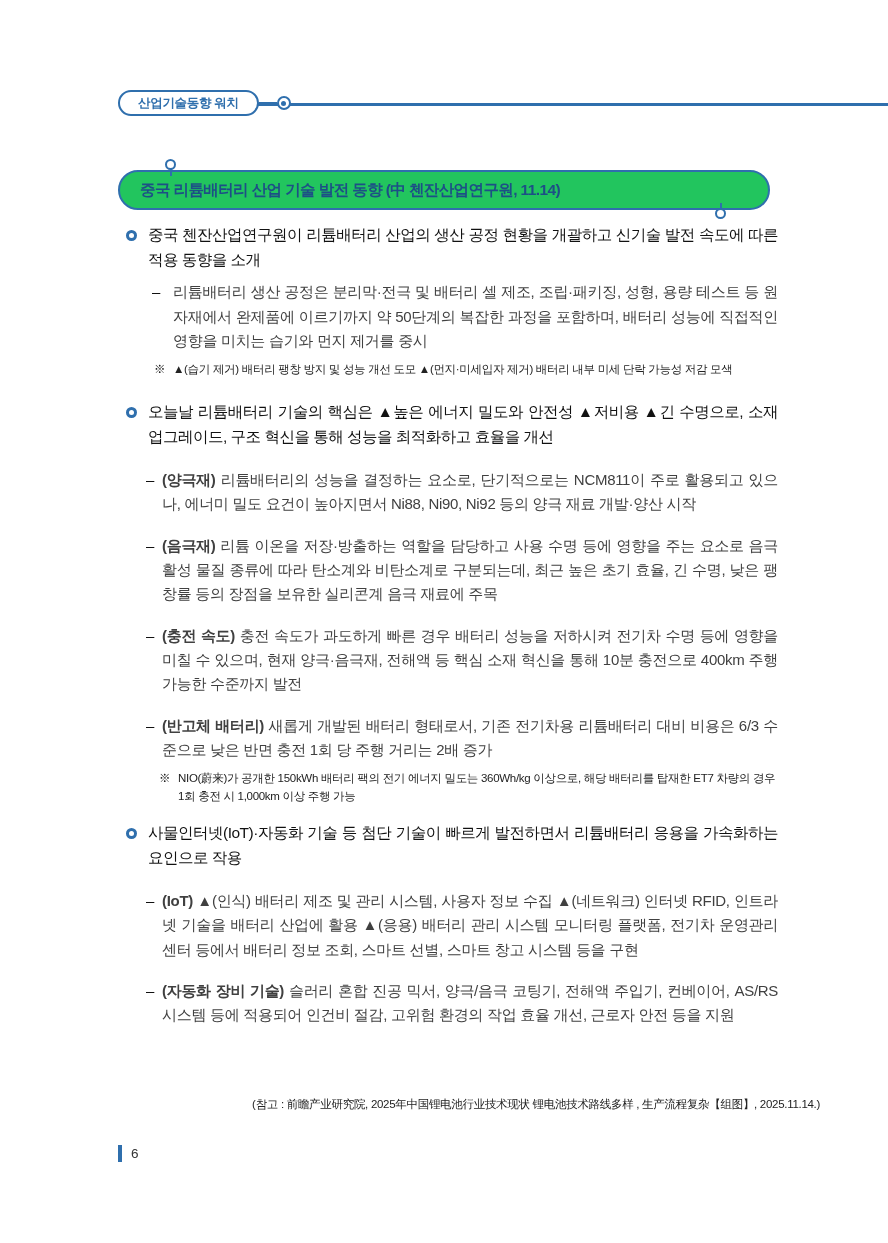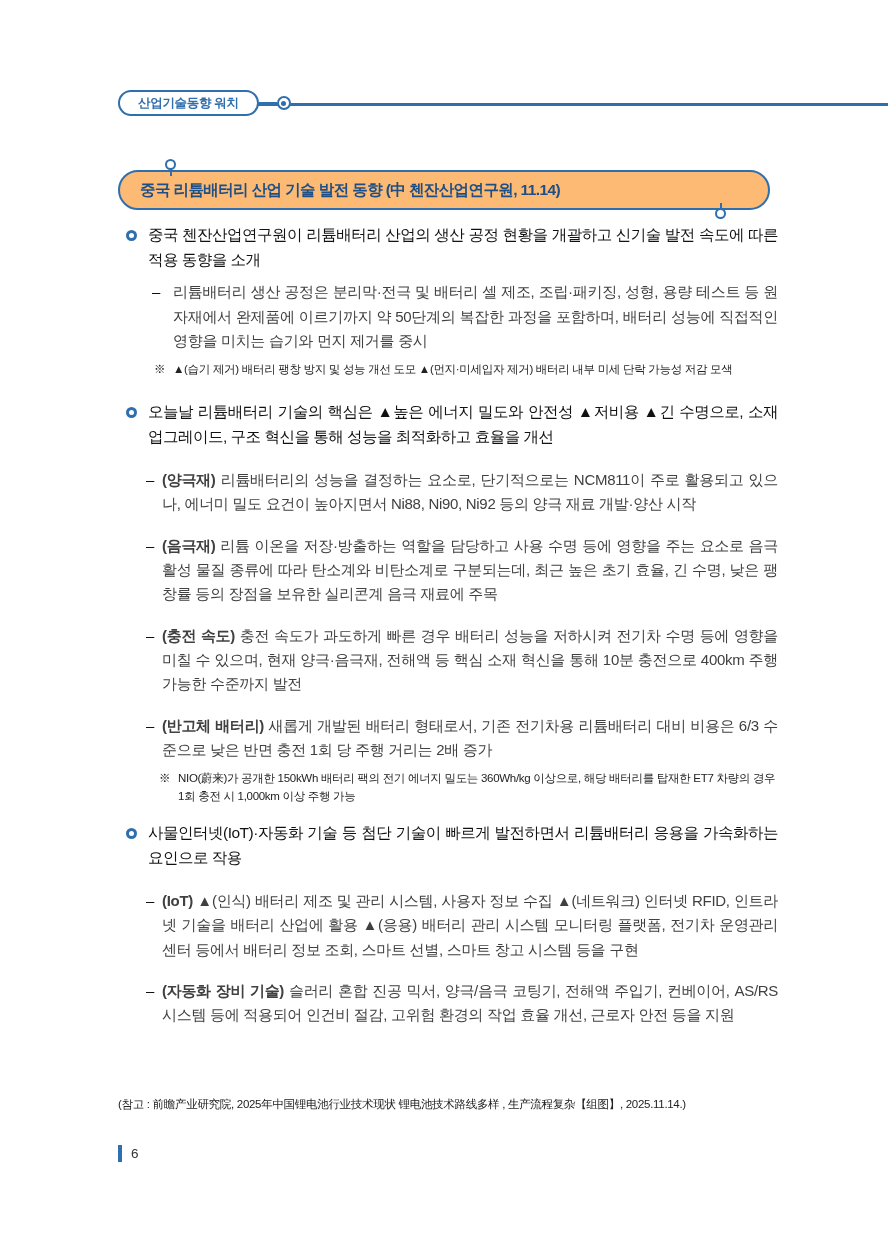--- a/index.html
+++ b/index.html
@@ -91,21 +91,21 @@
     width: 652px;
   }
   .title-box {
     border: 2px solid #2f6fad;
     border-radius: 20px;
     height: 40px;
     display: flex;
     align-items: center;
     padding-left: 20px;
     box-sizing: border-box;
-    background: #fdba74;
+    background: #22c55e;
   }
   .title-box span {
     font-size: 15.5px;
     font-weight: bold;
     color: #1d4f86;
     letter-spacing: -0.6px;
   }
   .title-knob-top {
     position: absolute;
     left: 47px;
@@ -236,26 +236,27 @@
     padding-left: 60px;
   }
   .note.sub .note-mark { left: 41px; }
 
   .spacer-lg { height: 16px; }
   .spacer-md { height: 10px; }
   .spacer-sm { height: 5px; }
 
   .source {
     position: absolute;
-    left: 118px;
+    left: 130px;
     top: 1097px;
     width: 690px;
     font-size: 11.5px;
     letter-spacing: -0.3px;
     color: #222;
+    text-align: right;
   }
 
   
   .footer {
     position: absolute;
     left: 118px;
     top: 1145px;
     display: flex;
     align-items: center;
     gap: 9px;

